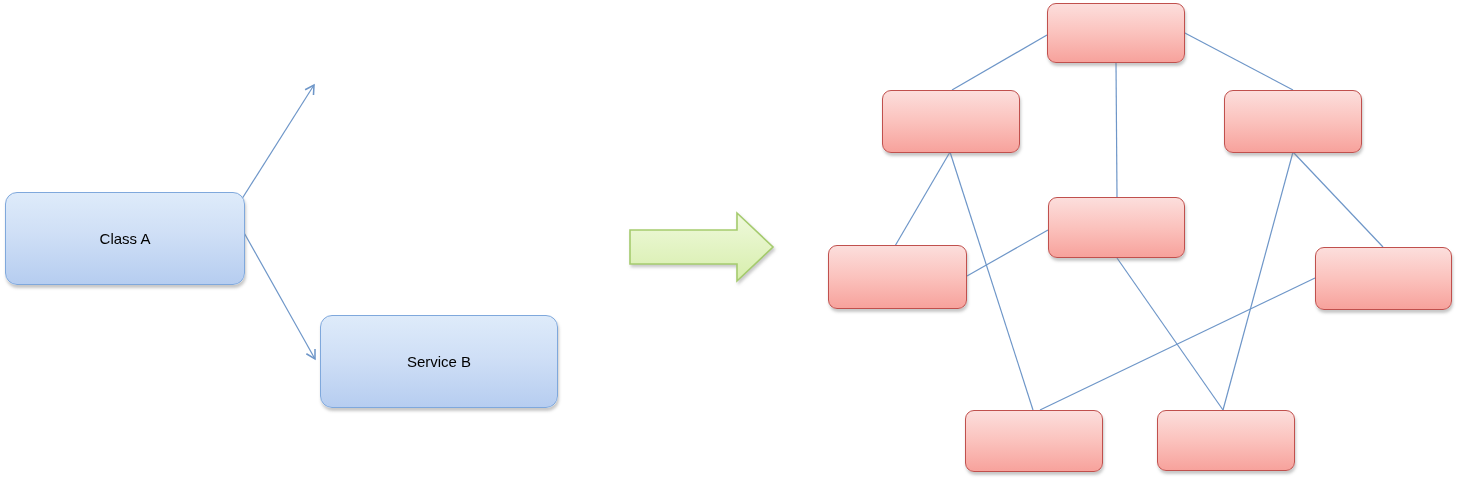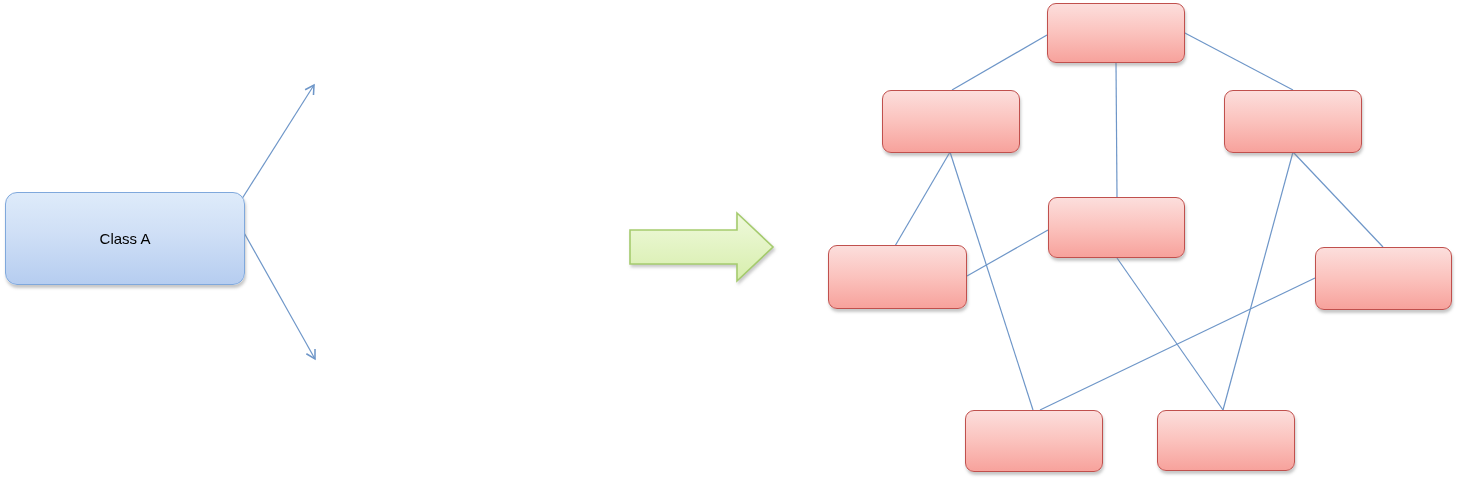--- a/index.html
+++ b/index.html
@@ -71,20 +71,23 @@
     <line x1="1293" y1="152" x2="1383" y2="247" stroke="#6E96C8" stroke-width="1.2"></line>
     <line x1="1293" y1="152" x2="1223" y2="410" stroke="#6E96C8" stroke-width="1.2"></line>
     <line x1="1315" y1="278" x2="1040" y2="410" stroke="#6E96C8" stroke-width="1.2"></line>
 
     <polygon points="630,230 737,230 737,213 773,247 737,281 737,264 630,264" fill="url(#greenGrad)" stroke="#A5CB6D" stroke-width="1.6" filter="url(#softShadow)"></polygon>
   </svg>
 
   <div class="node blue" style="left:5px;   top:167px; width:240px; height:93px;margin-top:25px;">
     <span class="node-label">Class A</span>
   </div>
+  <div class="node blue" style="left:320px; top:315px; width:238px; height:93px;">
+    <span class="node-label">Service B</span>
+  </div>
 
   <div class="node pink" style="left:1047px; top:3px;   width:138px; height:60px;"></div>
   <div class="node pink" style="left:882px;  top:90px;  width:138px; height:63px;"></div>
   <div class="node pink" style="left:1224px; top:90px;  width:138px; height:63px;"></div>
   <div class="node pink" style="left:1048px; top:197px; width:137px; height:61px;"></div>
   <div class="node pink" style="left:828px;  top:245px; width:139px; height:64px;"></div>
   <div class="node pink" style="left:1315px; top:247px; width:137px; height:63px;"></div>
   <div class="node pink" style="left:965px;  top:410px; width:138px; height:62px;"></div>
   <div class="node pink" style="left:1157px; top:410px; width:138px; height:61px;"></div>
 

